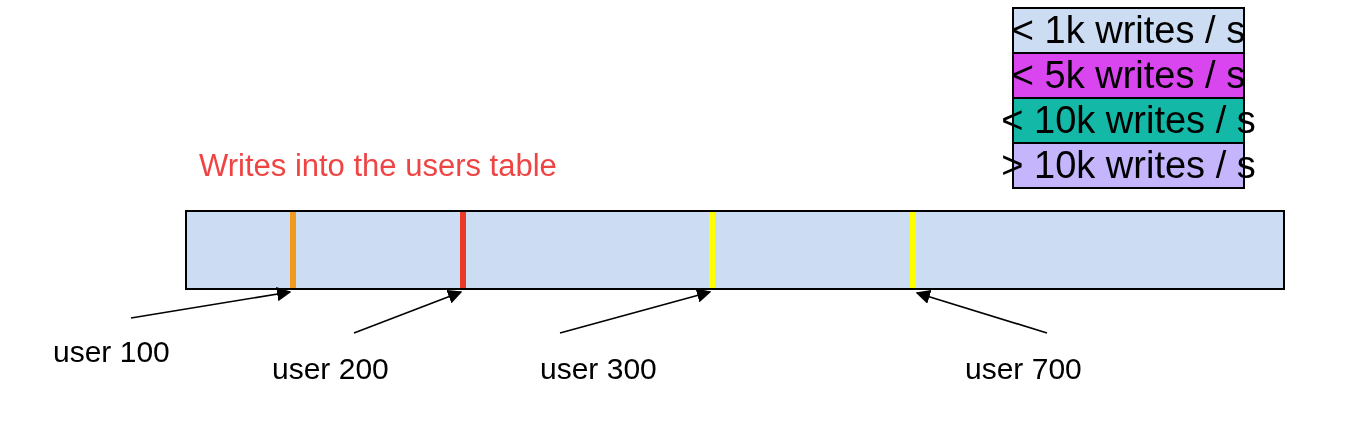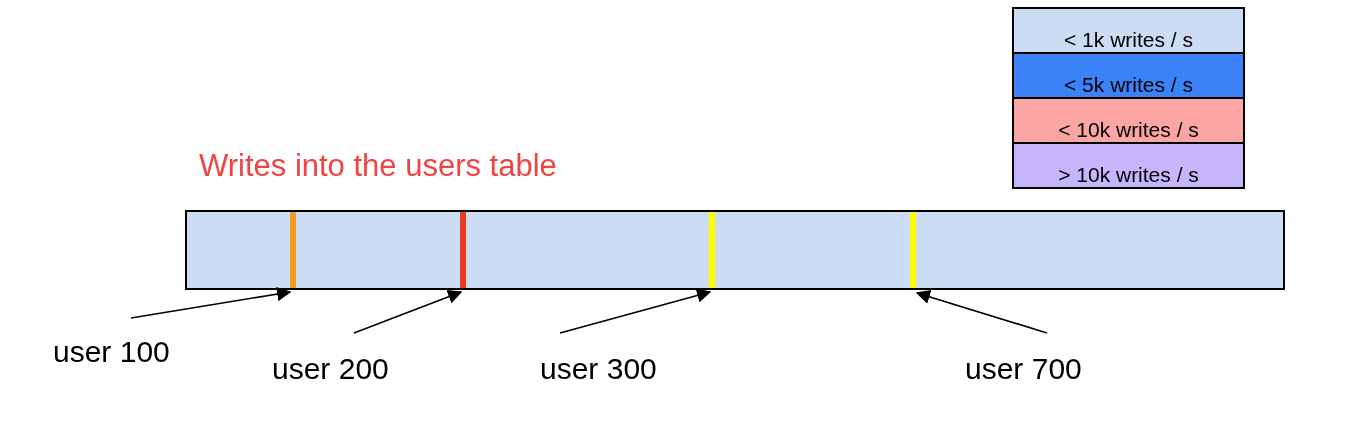--- a/index.html
+++ b/index.html
@@ -30,21 +30,21 @@
     width: 233px;
   }
   .legend-row {
     box-sizing: border-box;
     height: 47px;
     border: 2px solid #000000;
     margin-top: -2px;
     display: flex;
     align-items: flex-end;
     justify-content: center;
-    font-size: 21px;
+    font-size: 38px;
     color: #000000;
     white-space: nowrap;
   }
   .legend-row:first-child { margin-top: 0; }
 
   
   .bar {
     position: absolute;
     box-sizing: border-box;
     left: 185px;
@@ -96,24 +96,24 @@
 <body>
 
 <div class="canvas">
 
   <div class="title">Writes into the users table</div>
 
   <div class="legend">
     <div class="legend-row" style="background-color: rgb(204, 220, 242);">
       <span>&lt; 1k writes / s</span>
     </div>
-    <div class="legend-row" style="background-color: #3b82f6;">
+    <div class="legend-row" style="background-color: #d946ef;">
       <span>&lt; 5k writes / s</span>
     </div>
-    <div class="legend-row" style="background-color: #fca5a5;">
+    <div class="legend-row" style="background-color: #14b8a6;">
       <span>&lt; 10k writes / s</span>
     </div>
     <div class="legend-row" style="background-color: #c4b5fd;">
       <span>&gt; 10k writes / s</span>
     </div>
   </div>
 
   <div class="bar" style="background-color: rgb(204, 220, 242);">
     <div class="stripe stripe-0" style="background-color: rgb(240, 155, 31);"></div>
     <div class="stripe stripe-1" style="background-color: rgb(233, 58, 38);"></div>

